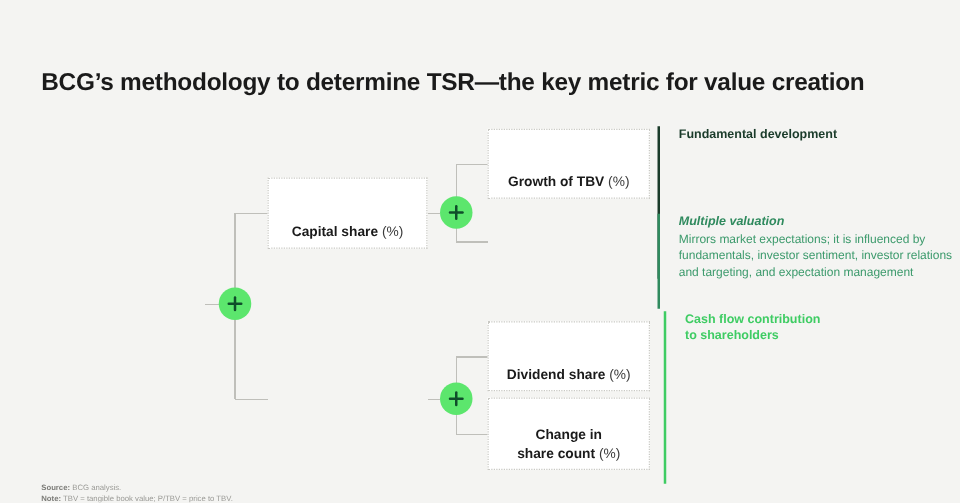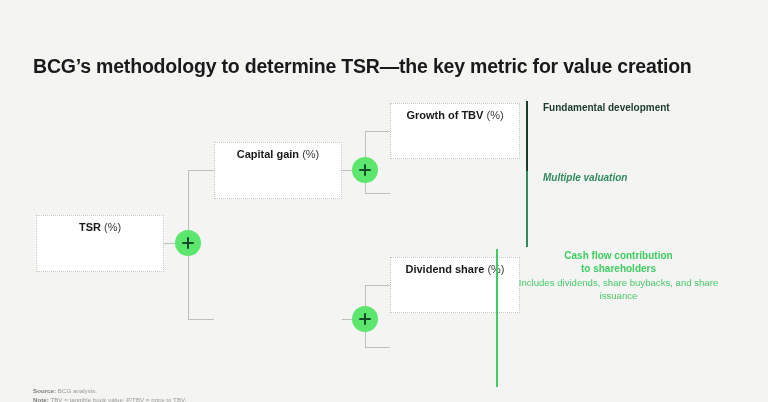--- a/index.html
+++ b/index.html
@@ -46,21 +46,21 @@
     pointer-events: none;
   }
 
   
   .node {
     position: absolute;
     background: #ffffff;
     border: 1px dotted #c9c9c4;
     box-sizing: border-box;
     display: flex;
-    align-items: flex-start;
+    align-items: flex-end;
     justify-content: center;
     text-align: center;
     color: #1a1a1a;
     font-size: 11px;
     font-weight: 700;
     line-height: 15px;
     padding: 4px 8px;
   }
   .node .unit {
     font-weight: 400;
@@ -121,21 +121,21 @@
   }
   .annot p {
     margin: 0;
     font-size: 9.6px;
     font-weight: 400;
     line-height: 13.4px;
   }
 
   .annot-1 { left: 526px; top: 72px;  width: 228px; height: 122px; }
   .annot-2 { left: 526px; top: 142px; width: 236px; height: 76px; }
-  .annot-3 { left: 496px; top: 220px; width: 228px; height: 138px; text-align: center; }
+  .annot-3 { left: 531px; top: 220px; width: 228px; height: 138px; }
 
   
   .footnote {
     position: absolute;
     left: 33px;
     top: 357px;
     font-size: 6.2px;
     line-height: 9.4px;
     color: #9a9a96;
   }
@@ -169,69 +169,69 @@
       <line x1="365" y1="164.5" x2="390" y2="164.5"></line>
 
       <line x1="342" y1="290.5" x2="352" y2="290.5"></line>
 
       <line x1="365" y1="256.5" x2="365" y2="318.5"></line>
       <line x1="365" y1="256.5" x2="390" y2="256.5"></line>
       <line x1="365" y1="318.5" x2="390" y2="318.5"></line>
     </g>
   </svg>
 
-  <div class="node node-tsr">
-    <span>
-      <span>TSR</span>
-      <span class="unit">(%)</span>
-    </span>
-  </div>
 
   <div class="node node-capgain">
     <span>
-      <span>Capital gain</span>
+      <span>Capital share</span>
       <span class="unit">(%)</span>
     </span>
   </div>
 
 
   <div class="node node-growth">
     <span>
       <span>Growth of TBV</span>
       <span class="unit">(%)</span>
     </span>
   </div>
 
 
   <div class="node node-dividend">
     <span>
       <span>Dividend share</span>
       <span class="unit">(%)</span>
     </span>
   </div>
 
+  <div class="node node-sharecount">
+    <span>
+      <span class="ml">Change in<br>share count</span>
+      <span class="unit">(%)</span>
+    </span>
+  </div>
 
   <div class="plus plus-tsr" style="background: rgb(92, 230, 109);"></div>
   <div class="plus plus-capgain" style="background: rgb(92, 230, 109);"></div>
   <div class="plus plus-cashflow" style="background: rgb(92, 230, 109);"></div>
 
   <div class="annot annot-1">
     <div class="bar" style="background: rgb(26, 59, 42);"></div>
     <h4 class="ml" style="color: rgb(26, 59, 42);">Fundamental development</h4>
   </div>
 
   <div class="annot annot-2">
     <div class="bar" style="background: rgb(47, 138, 94);"></div>
     <h4 class="ml" style="color: rgb(47, 138, 94); font-style: italic;">Multiple valuation</h4>
+    <p style="color: rgb(60, 154, 108);">Mirrors market expectations; it is influenced by fundamentals, investor sentiment, investor relations and targeting, and expectation management</p>
   </div>
 
   <div class="annot annot-3">
     <div class="bar" style="background: rgb(62, 204, 99);"></div>
     <h4 class="ml" style="color: rgb(62, 204, 99);">Cash flow contribution<br>to shareholders</h4>
-    <p style="color: rgb(72, 201, 106);">Includes dividends, share buybacks, and share issuance</p>
   </div>
 
   <div class="footnote">
     <div>
       <span class="lbl">Source:</span>
       <span>BCG analysis.</span>
     </div>
     <div>
       <span class="lbl">Note:</span>
       <span>TBV = tangible book value; P/TBV = price to TBV.</span>

